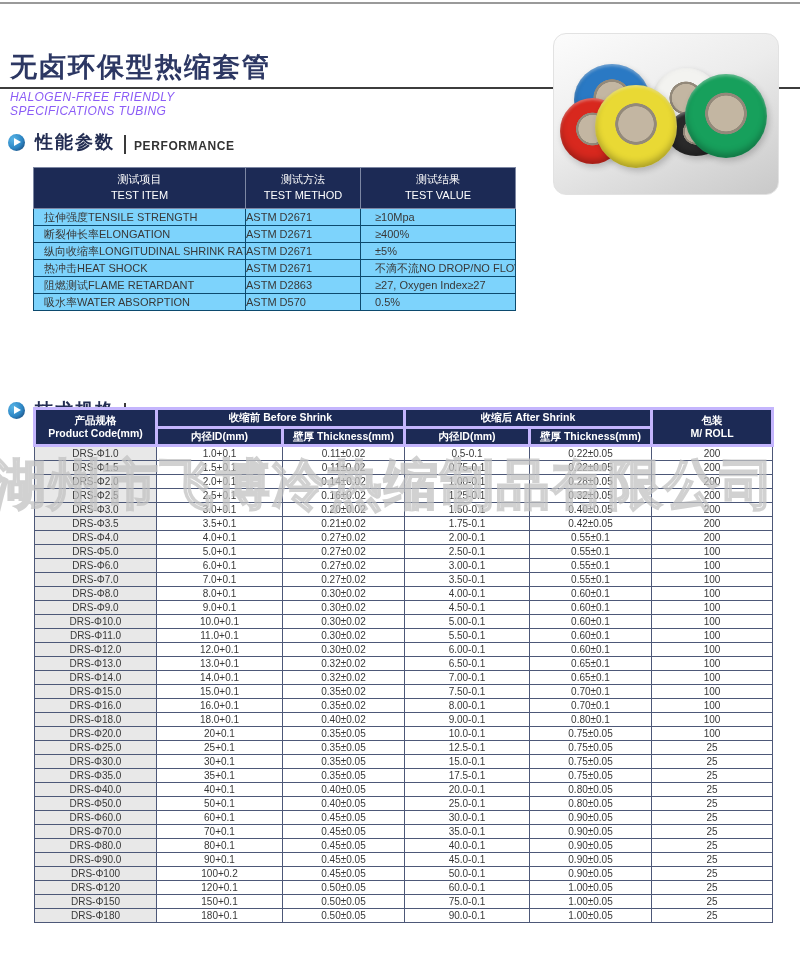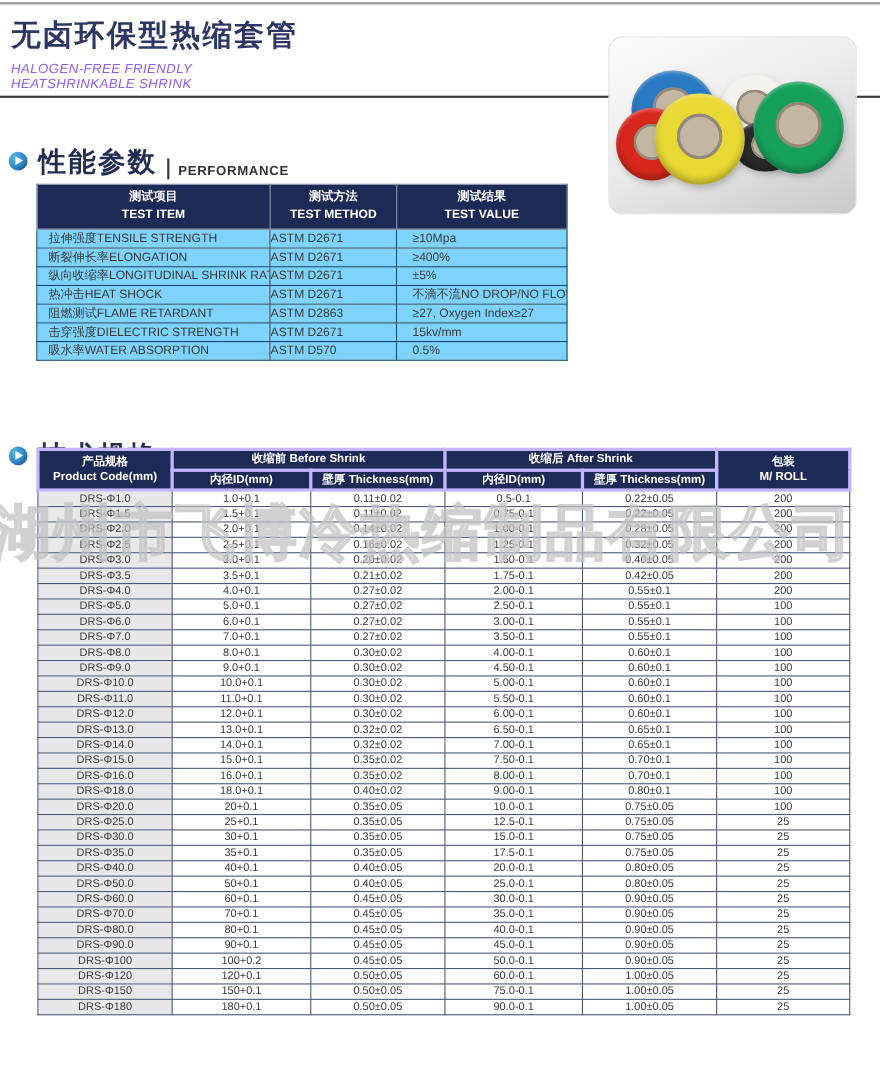--- a/index.html
+++ b/index.html
@@ -5,21 +5,21 @@
   * { margin:0; padding:0; box-sizing:border-box; }
   html,body { background:#ffffff; }
   .page {
     position:relative; width:800px; height:971px; background:#fff;
     font-family:"Liberation Sans","DejaVu Sans",sans-serif; overflow:hidden;
   }
   .top-rule { position:absolute; top:2px; left:0; width:100%; height:2px; background:#9a9a9a; z-index:1; }
   .header-rule { position:absolute; top:87px; left:0; width:100%; height:2px; background:#3c3c3c; z-index:1; }
 
   .masthead { position:absolute; top:14px; left:10px; z-index:2; }
-  .title-cn { font-size:27px; font-weight:bold; color:#2c3763; letter-spacing:2px; }
+  .title-cn { font-size:27px; font-weight:bold; color:#2c3763; letter-spacing:2px;margin-top:35px; }
   .subtitle { margin-top:5px; font-size:12px; color:#8b5cf6; letter-spacing:0.4px; line-height:1.18;font-style:italic; }
 
   
   .photo-card {
     position:absolute; left:553px; top:33px; width:226px; height:162px;
     border-radius:13px; border:1px solid #e2e2e2; z-index:3;
     background:linear-gradient(155deg,#fcfcfc 0%,#ececec 45%,#c9c9c9 100%);
   }
   .roll { position:absolute; border-radius:50%;
     background: radial-gradient(circle at 50% 47%, #c3b6a2 0 29%, #93897a 30% 34%, var(--ring) 35% 100%);
@@ -33,29 +33,29 @@
   .yellow-roll { left:41px;  top:51px; width:82px; height:83px; z-index:4; }
 
   
   .sec-head { position:absolute; left:8px; display:flex; align-items:center; z-index:2; }
   .perf-head { top:130px; }
   .spec-head { top:376px;margin-top:22px; }
   .sec-icon { width:17px; height:17px; border-radius:50%; position:relative; flex:0 0 auto;
     background: radial-gradient(circle at 30% 30%, #58b4e6, #2d86c4 55%, #16335f); }
   .sec-icon::after { content:''; position:absolute; left:6px; top:4px;
     border-left:7px solid #fff; border-top:4.5px solid transparent; border-bottom:4.5px solid transparent; }
-  .sec-cn { margin-left:10px; font-size:25px; font-weight:bold; color:#232d52; letter-spacing:2px; }
+  .sec-cn { margin-left:10px; font-size:18px; font-weight:bold; color:#232d52; letter-spacing:2px; }
   .sec-bar { width:2px; height:19px; background:#3a3a3a; margin:0 8px 0 9px; align-self:flex-end; }
   .sec-en { font-size:12px; font-weight:bold; color:#333; letter-spacing:0.6px; align-self:flex-end; padding-bottom:1px; }
 
   
   table { border-collapse:collapse; table-layout:fixed; z-index:2; }
   .perf-table { position:absolute; left:33px; top:167px; width:482px; }
   .perf-table th {
-    background:#1c2a55; color:#fff; font-size:11px; font-weight:bold;
+    background:#1c2a55; color:#fff; font-size:11px; font-weight:normal;
     padding:4px 0; line-height:1.45; border:1px solid #7d87a3; text-align:center;
   }
   .perf-table td {
     height:16px; line-height:16px; font-size:11px; color:#383838;
     border:1px solid #0c4a6e; background:#7dd3fc; white-space:nowrap; overflow:hidden;
   }
   .perf-table td:nth-child(1) { text-align:left; padding-left:10px; }
   .perf-table td:nth-child(2) { text-align:left; }
   .perf-table td:nth-child(3) { text-align:left; padding-left:14px; }
   .perf-table { border:1px solid #333; }
@@ -84,21 +84,21 @@
 <body>
 
 <div class="page">
 
   <div class="top-rule"></div>
 
   <div class="masthead">
     <div class="title-cn">无卤环保型热缩套管</div>
     <div class="subtitle">
       <div>HALOGEN-FREE FRIENDLY</div>
-      <div>HEATSHRINKABLE SHRINK</div>
+      <div>SPECIFICATIONS TUBING</div>
     </div>
   </div>
 
   <div class="header-rule"></div>
 
   <div class="photo-card">
       <div class="roll blue-roll" style="--ring: #2a79c4;"></div>
       <div class="roll white-roll" style="--ring: #f3f3f0;"></div>
       <div class="roll black-roll" style="--ring: #2b2b2b;"></div>
       <div class="roll red-roll" style="--ring: #d8281e;"></div>
@@ -144,25 +144,20 @@
         </tr>
         <tr>
           <td>热冲击HEAT SHOCK</td>
           <td>ASTM D2671</td>
           <td>不滴不流NO DROP/NO FLOW</td>
         </tr>
         <tr>
           <td>阻燃测试FLAME RETARDANT</td>
           <td>ASTM D2863</td>
           <td>≥27, Oxygen Index≥27</td>
-        </tr>
-        <tr>
-          <td>击穿强度DIELECTRIC STRENGTH</td>
-          <td>ASTM D2671</td>
-          <td>15kv/mm</td>
         </tr>
         <tr>
           <td>吸水率WATER ABSORPTION</td>
           <td>ASTM D570</td>
           <td>0.5%</td>
         </tr>
       </tbody>
   </table>
 
   <div class="sec-head spec-head">

